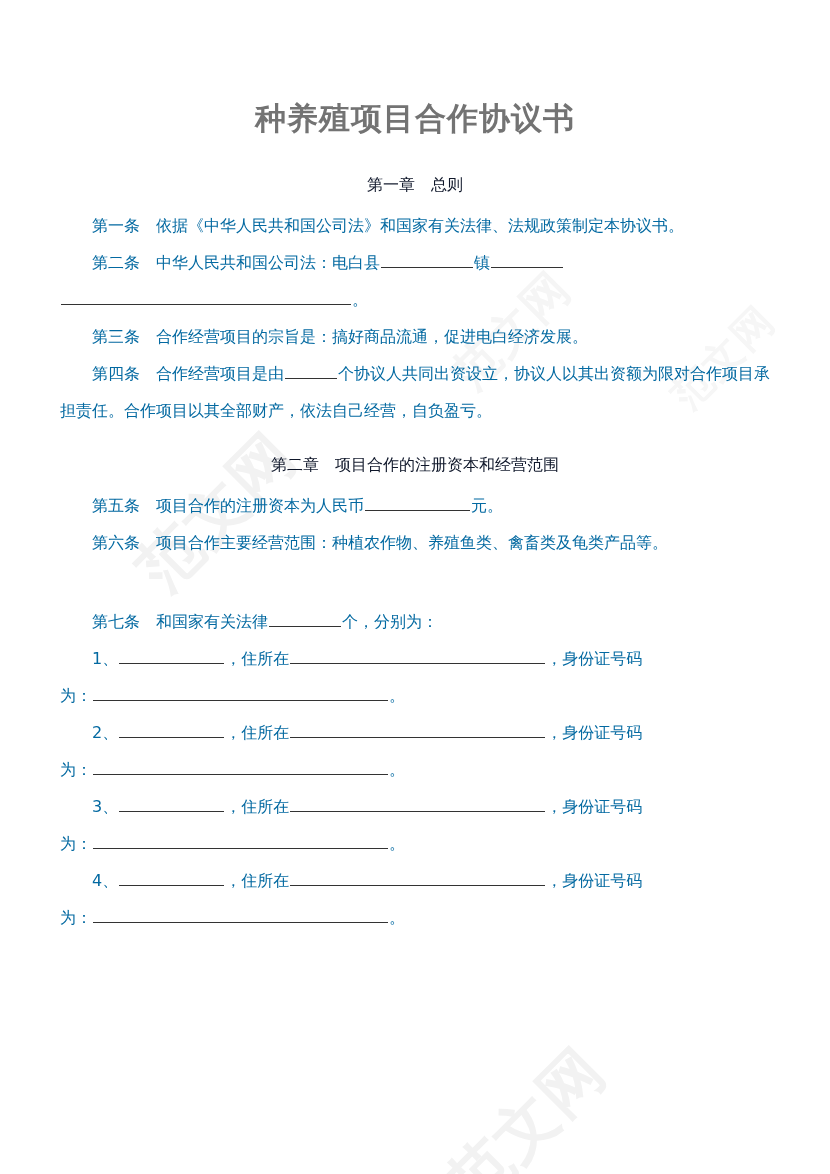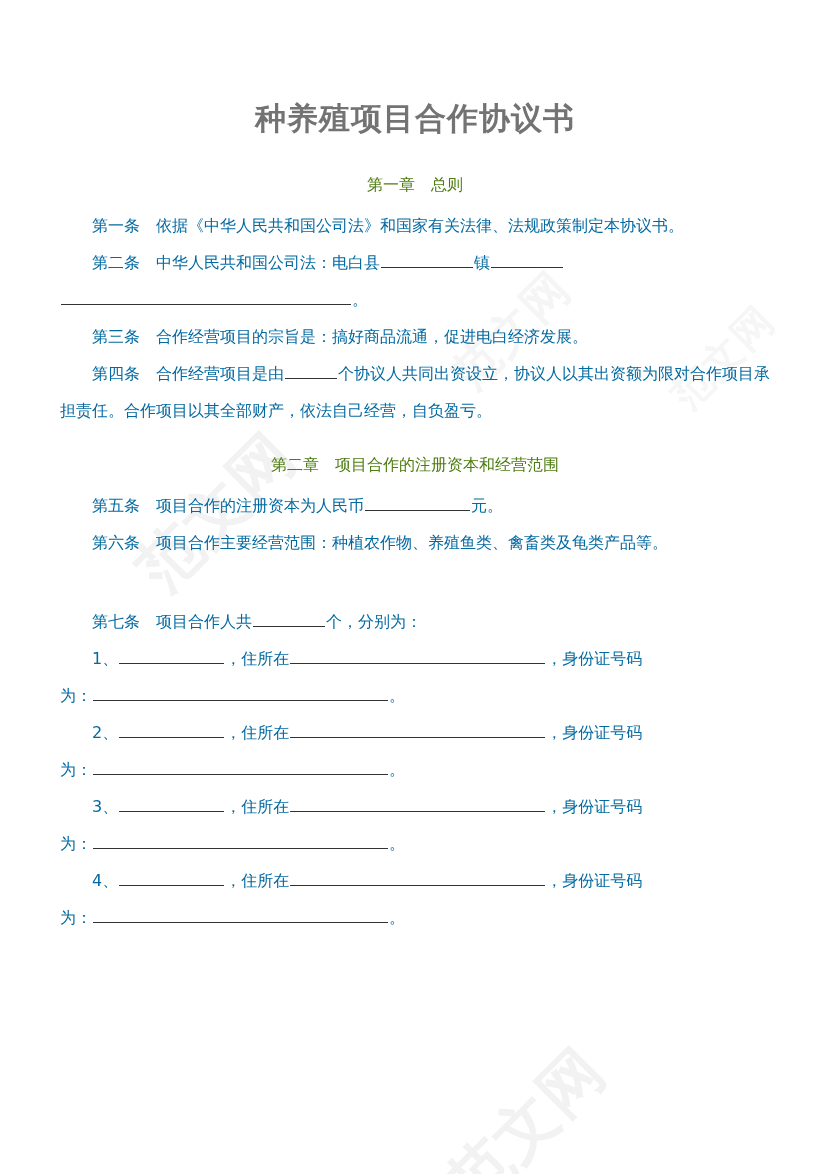--- a/index.html
+++ b/index.html
@@ -52,21 +52,21 @@
     color: #737373;
     letter-spacing: 1px;
     margin: 0;
     padding-top: 100px;
     line-height: 1.2;
   }
 
   .chapter-heading {
     text-align: center;
     font-size: 16px;
-    color: #4d7c0f;
+    color: #0f172a;
     margin: 0;
     line-height: 1.0;
   }
 
   .para {
     font-size: 16px;
     line-height: 37px;
     color: #0369a1;
     margin: 0;
     text-align: justify;
@@ -144,21 +144,21 @@
     <p class="para indent">
       <span>第六条</span>　<span>项目合作主要经营范围：种植农作物、养殖鱼类、禽畜类及龟类产品等。</span>
     </p>
 
     <div class="spacer-md"></div>
 
 
     <div class="spacer-sm"></div>
 
     <p class="para indent">
-      <span>第七条</span>　<span>项目合作人共</span><span class="blank b-md"></span><span>个，分别为：</span>
+      <span>第七条</span>　<span>和国家有关法律</span><span class="blank b-md"></span><span>个，分别为：</span>
     </p>
 
     <div>
 
       <p class="para indent">
         <span>1、</span><span class="blank b-xl"></span><span>，住所在</span><span class="blank b-addr"></span><span>，身份证号码</span><br>
         <span>为：</span><span class="blank b-full"></span><span>。</span>
       </p>
 
       <p class="para indent">

